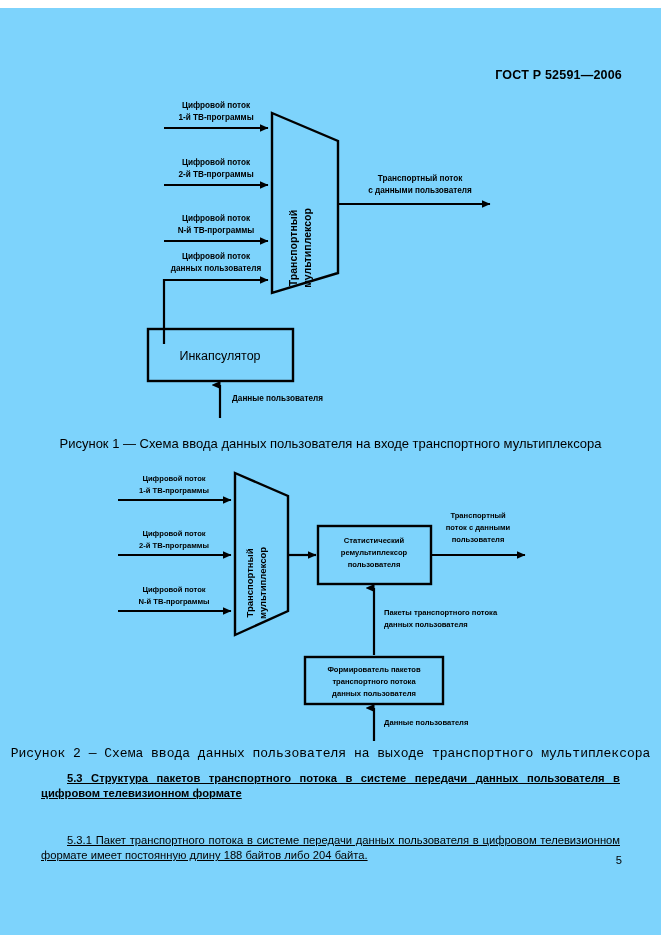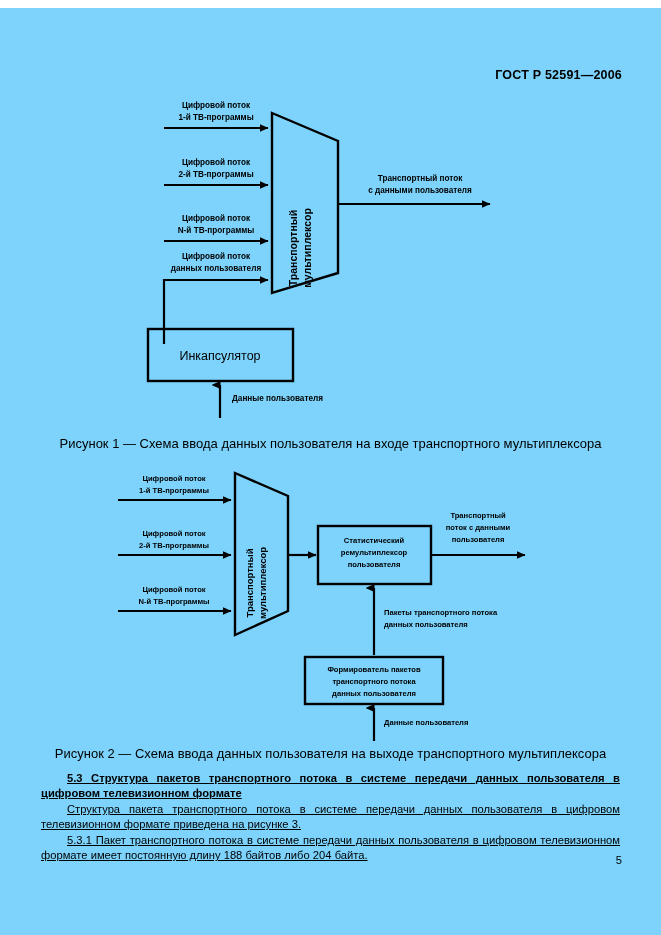--- a/index.html
+++ b/index.html
@@ -72,21 +72,21 @@
   }
   .caption {
     position: absolute;
     width: 661px;
     text-align: center;
     font-size: 13px;
     font-family: "Liberation Sans", sans-serif;
     color: #000;
   }
   #caption-1 { top: 428px; }
-  #caption-2 { top: 738px; }
+  #caption-2 { top: 738px; font-family: Liberation Mono, monospace; }
 
   .body-text {
     position: absolute;
     left: 41px;
     width: 579px;
     font-size: 11.2px;
     line-height: 15.4px;
     text-align: justify;
     color: #000;
     text-decoration: underline;
@@ -211,19 +211,18 @@
 
       <line x1="374" y1="278" x2="374" y2="245" stroke="#000" stroke-width="2.2" marker-end="url(#arrUp2)"></line>
       <text class="svg-label-sm" x="384" y="262" text-anchor="start">Данные пользователя</text>
     </svg>
   </div>
 
   <div class="caption" id="caption-2">Рисунок 2 — Схема ввода данных пользователя на выходе транспортного мультиплексора</div>
 
   <div class="body-text" id="section-heading"><span class="indent"></span><span>5.3 Структура пакетов транспортного потока в системе передачи данных пользователя в цифровом телевизионном формате</span></div>
 
-  <div class="body-text" id="para-1"><span class="indent"></span><span>Структура пакета транспортного потока в системе передачи данных пользователя в цифровом телевизионном формате приведена на рисунке 3.</span></div>
 
   <div class="body-text" id="para-2"><span class="indent"></span><span>5.3.1 Пакет транспортного потока в системе передачи данных пользователя в цифровом телевизионном формате имеет постоянную длину 188 байтов либо 204 байта.</span></div>
 
   <div class="page-number">5</div>
 
 </div>
 
 </body></html>

